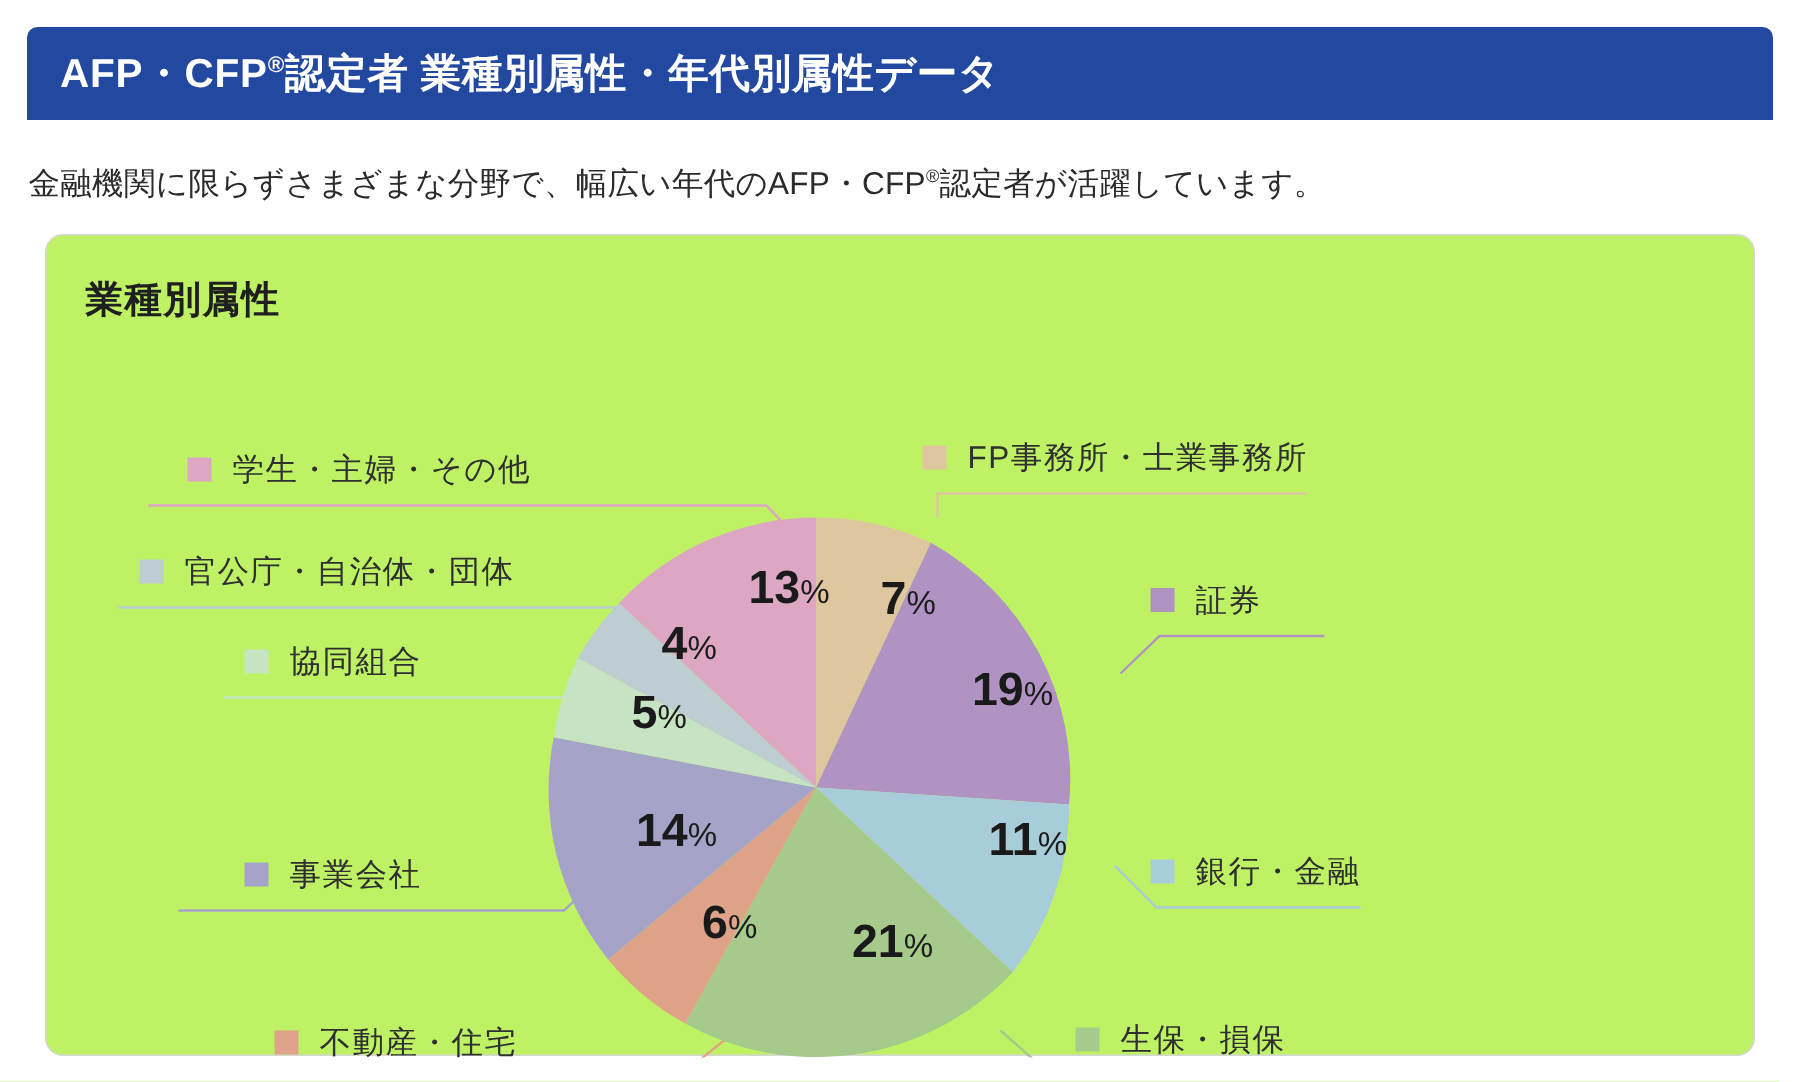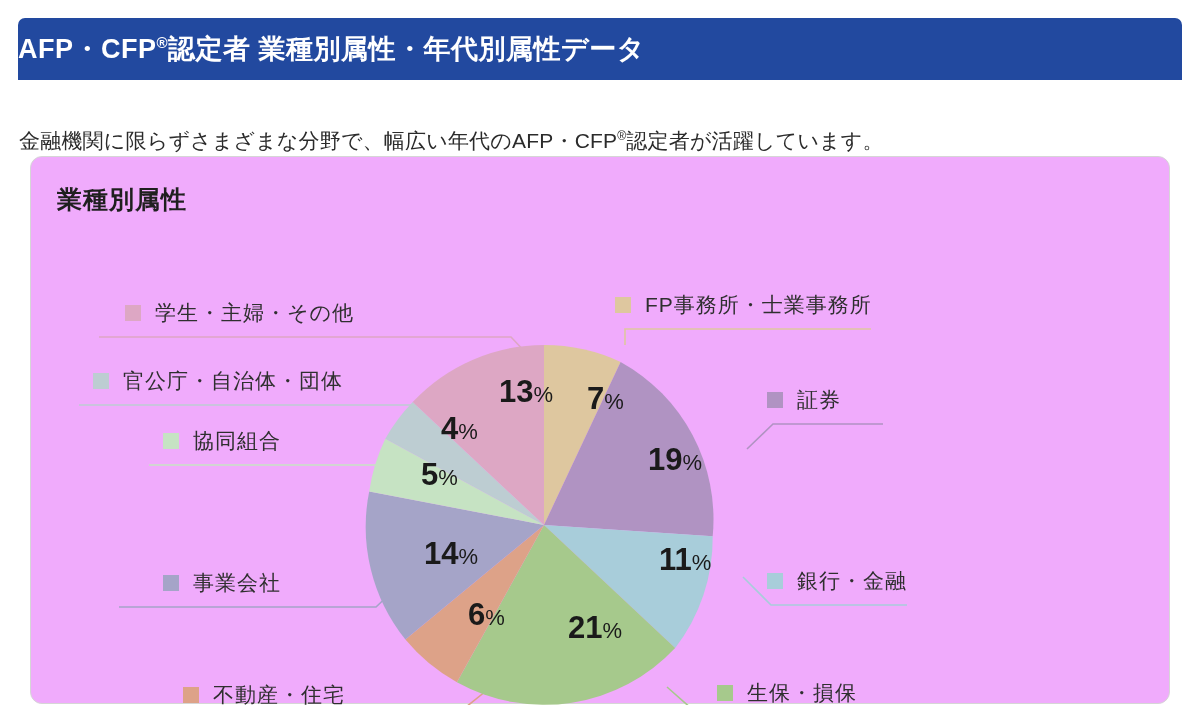--- a/index.html
+++ b/index.html
@@ -22,52 +22,52 @@
     background: #22499f;
     border-radius: 7px 7px 0 0;
     display: flex;
     align-items: center;
   }
   .header-title {
     color: #ffffff;
     font-size: 27px;
     font-weight: bold;
     letter-spacing: 0.5px;
+    padding-left: 22px;
     white-space: nowrap;
   }
   .header-title sup {
     font-size: 15px;
     vertical-align: super;
     line-height: 0;
   }
 
   
   .subtitle {
     position: absolute;
     left: 19px; top: 108px;
     font-size: 21px;
     color: #2b2b2b;
     letter-spacing: 0.2px;
     white-space: nowrap;
-    margin-top: 19px;
   }
   .subtitle sup {
     font-size: 12px;
     vertical-align: super;
     line-height: 0;
   }
 
   
   .card {
     position: absolute;
     left: 30px; top: 156px;
     width: 1140px; height: 548px;
     border: 1px solid #d6d6d6;
     border-radius: 12px;
-    background: #f0abfc;
+    background: #bef264;
   }
   .card-title {
     position: absolute;
     left: 26px; top: 26px;
     font-size: 25px;
     font-weight: bold;
     color: #1f1f1f;
     letter-spacing: 1px;
   }
   .card-note {

